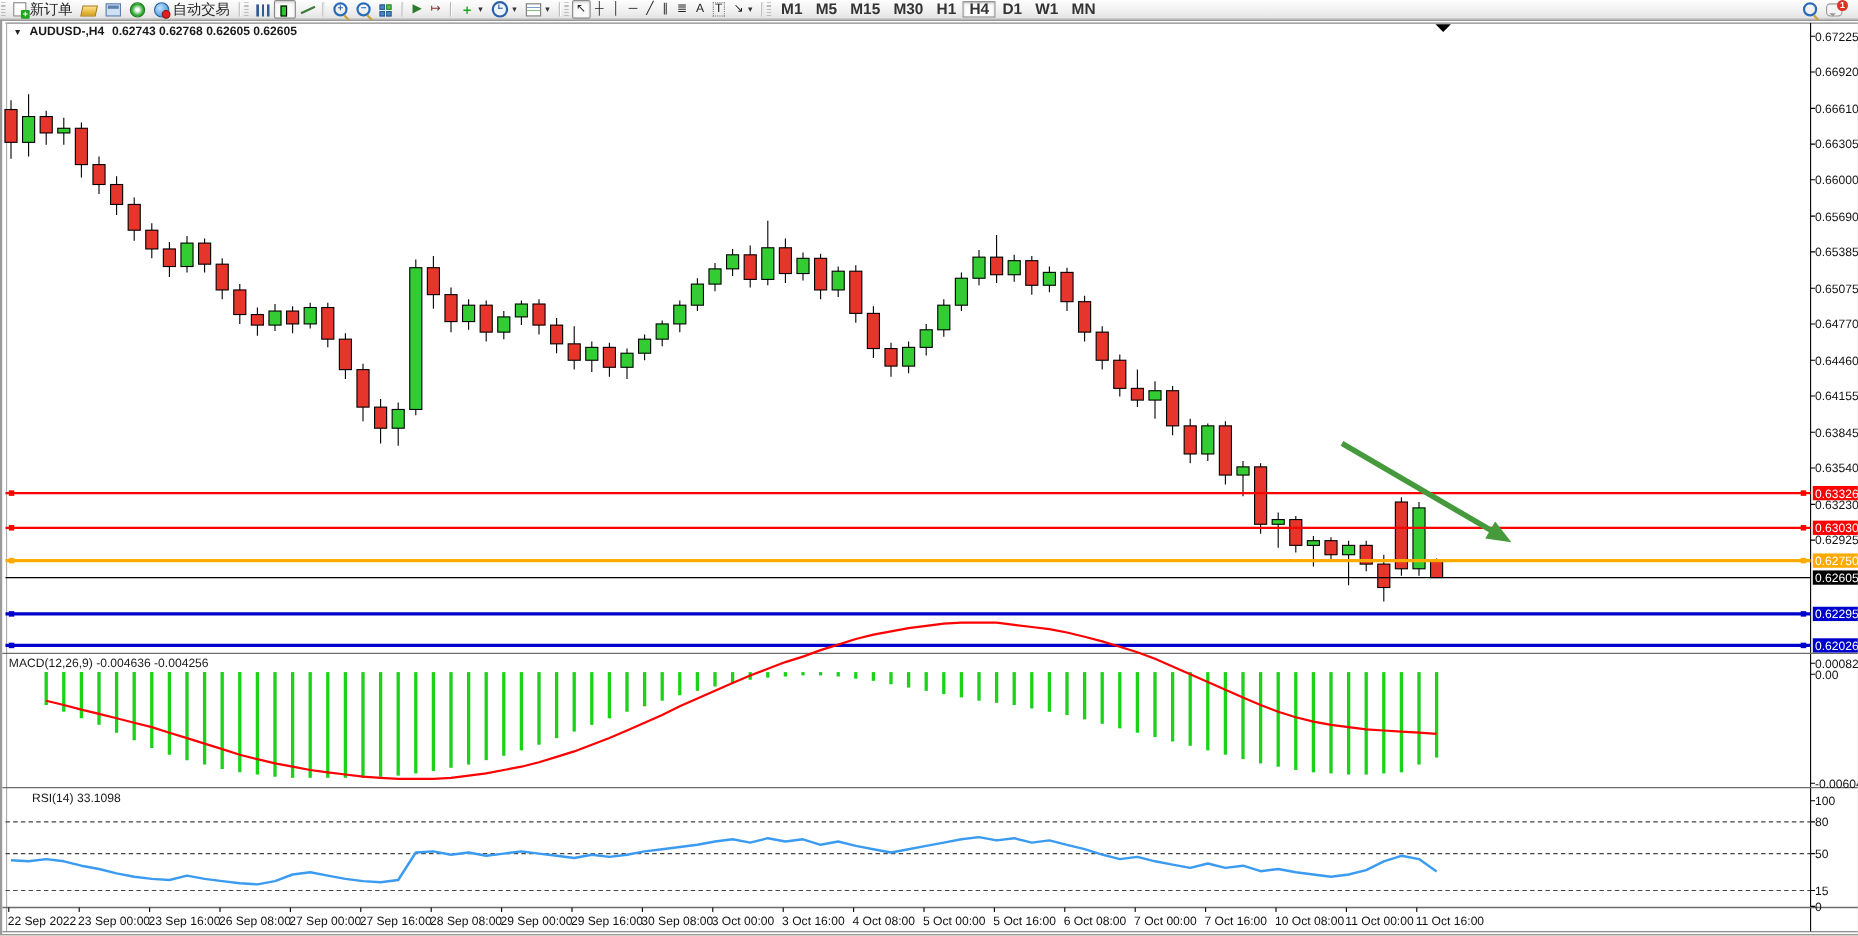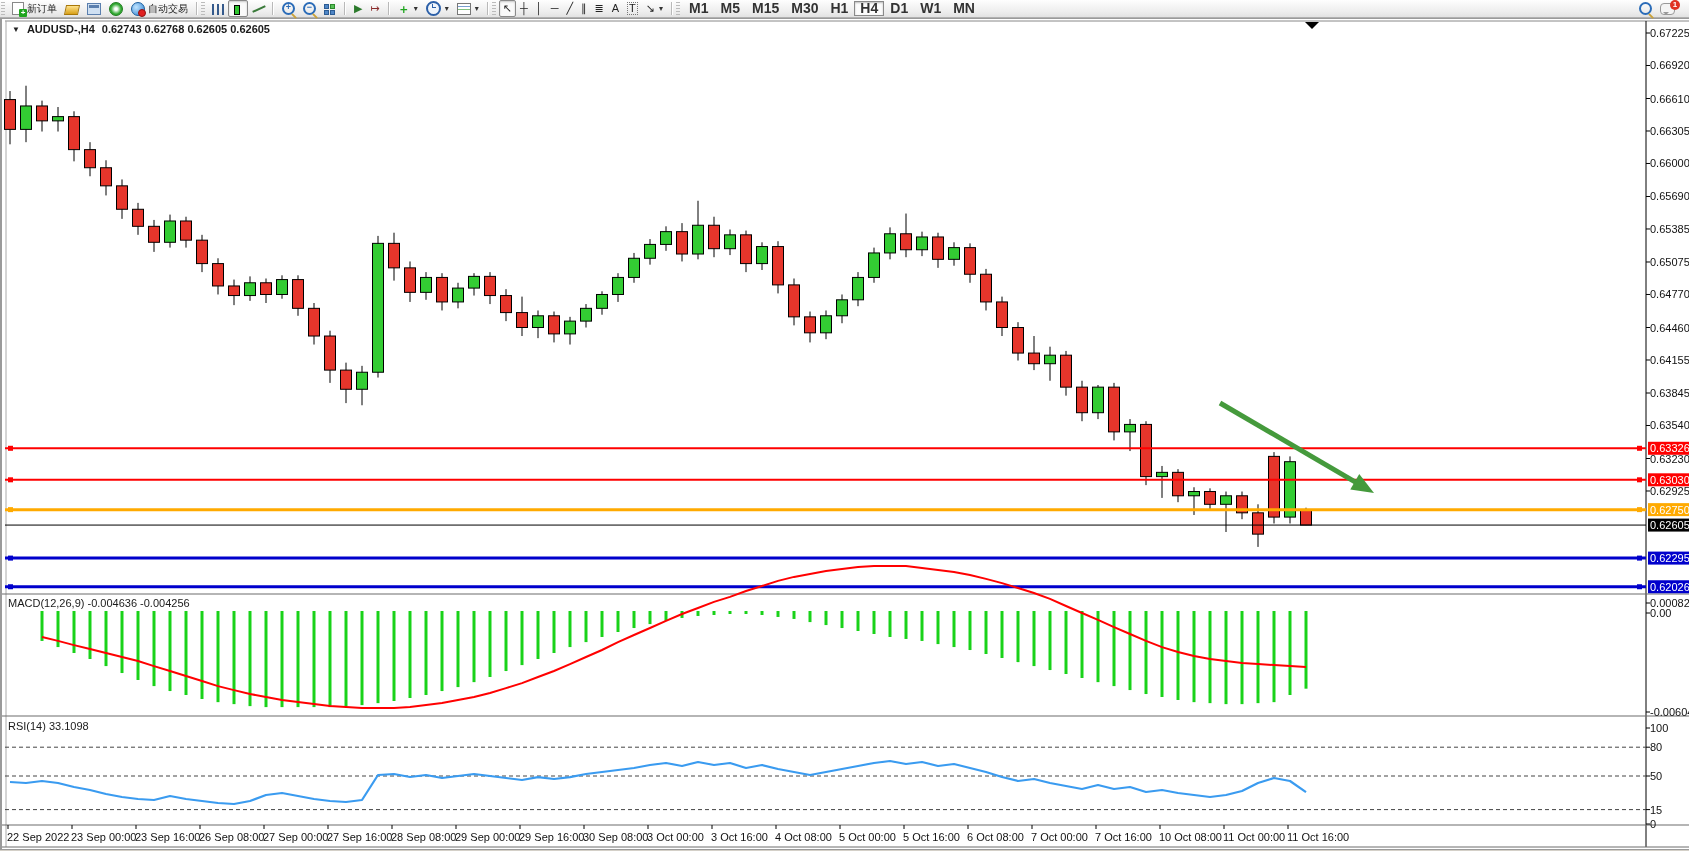--- a/index.html
+++ b/index.html
@@ -8,21 +8,21 @@
   .toolbar{position:absolute;top:0;left:0;width:1689px;height:17px;
     background:linear-gradient(#fefefe,#ededed 70%,#e2e2e2);border-bottom:1px solid #b0b0b0;
     display:flex;align-items:center;font-size:11px;color:#222;z-index:10;}
   .tb-group{display:flex;align-items:center;height:17px;padding:0 2px;}
   .tb-sep{width:1px;height:13px;background:#b9b9b9;border-right:1px solid #fff;margin:0 2px;}
   .tb-grip{width:4px;height:13px;margin:0 1px;
     background:repeating-linear-gradient(#bbb 0 1px,transparent 1px 3px);}
   .tb-btn{display:flex;align-items:center;gap:3px;padding:1px 3px;border:1px solid transparent;
     border-radius:2px;cursor:default;height:13px;}
   .tb-btn.active{border:1px solid #8a8a8a;background:#fafafa;box-shadow:inset 0 1px 2px rgba(0,0,0,.2);}
-  .tb-label{white-space:nowrap;font-size:10px;}
+  .tb-label{white-space:nowrap;font-size:13px;}
   .glyph{font-size:11px;line-height:11px;}
   .dd{font-size:8px;color:#333;margin-left:1px;}
   .ic{display:inline-block;width:13px;height:12px;position:relative;}
   .ic-page{width:10px;height:11px;background:#fff;border:1px solid #888;}
   .ic-page .plus{position:absolute;right:-4px;bottom:-3px;width:8px;height:8px;background:#1fa51f;
     color:#fff;font-size:8px;line-height:8px;text-align:center;font-weight:bold;border-radius:1px;}
   .ic-gold{width:12px;height:8px;margin-top:2px;background:linear-gradient(#ffe28a,#d8a018);border:1px solid #a87708;transform:skewX(-12deg);}
   .ic-chartwin{width:12px;height:10px;margin-top:1px;background:#cfe0f2;border:1px solid #5b7fae;}
   .ic-chartwin:before{content:"";position:absolute;left:1px;top:1px;width:10px;height:3px;background:#5b7fae;}
   .ic-signal{width:12px;height:12px;border-radius:50%;background:radial-gradient(circle at 50% 50%,#fff 15%,#31a831 60%);border:1px solid #1d7a1d;}
@@ -210,21 +210,21 @@
   </div>
 </div>
 
 <div class="chartwin">
   <div class="chart-title">
     <span class="tri">▼</span>
     <span>AUDUSD-,H4</span>
     <span style="font-weight:700;">0.62743 0.62768 0.62605 0.62605</span>
   </div>
   <div class="pane-label" style="top:578px;">MACD(12,26,9) -0.004636 -0.004256</div>
-  <div class="pane-label" style="top:701px;">RSI(14) 33.1098</div>
+  <div class="pane-label" style="top:701px;margin-left:21px;">RSI(14) 33.1098</div>
   <svg id="chart-svg" width="1687" height="830" viewBox="0 18 1687 830">
       <rect x="3" y="20" width="1641" height="826" fill="#ffffff"></rect>
       <line x1="3" y1="20" x2="1687" y2="20" stroke="#888" stroke-width="1"></line>
       <line x1="1644" y1="20" x2="1644" y2="846" stroke="#000" stroke-width="1"></line>
       <line x1="4" y1="20" x2="4" y2="846" stroke="#aaa" stroke-width="1"></line>
       <line x1="0" y1="593" x2="1687" y2="593" stroke="#6d6d6d" stroke-width="1.2"></line>
       <line x1="0" y1="715" x2="1687" y2="715" stroke="#6d6d6d" stroke-width="1.2"></line>
       <line x1="0" y1="824" x2="1687" y2="824" stroke="#6d6d6d" stroke-width="1.2"></line>
       <line x1="0" y1="846" x2="1687" y2="846" stroke="#6d6d6d" stroke-width="1"></line>
       <path d="M 1303 21 L 1317 21 L 1310 28 Z" fill="#000"></path>

